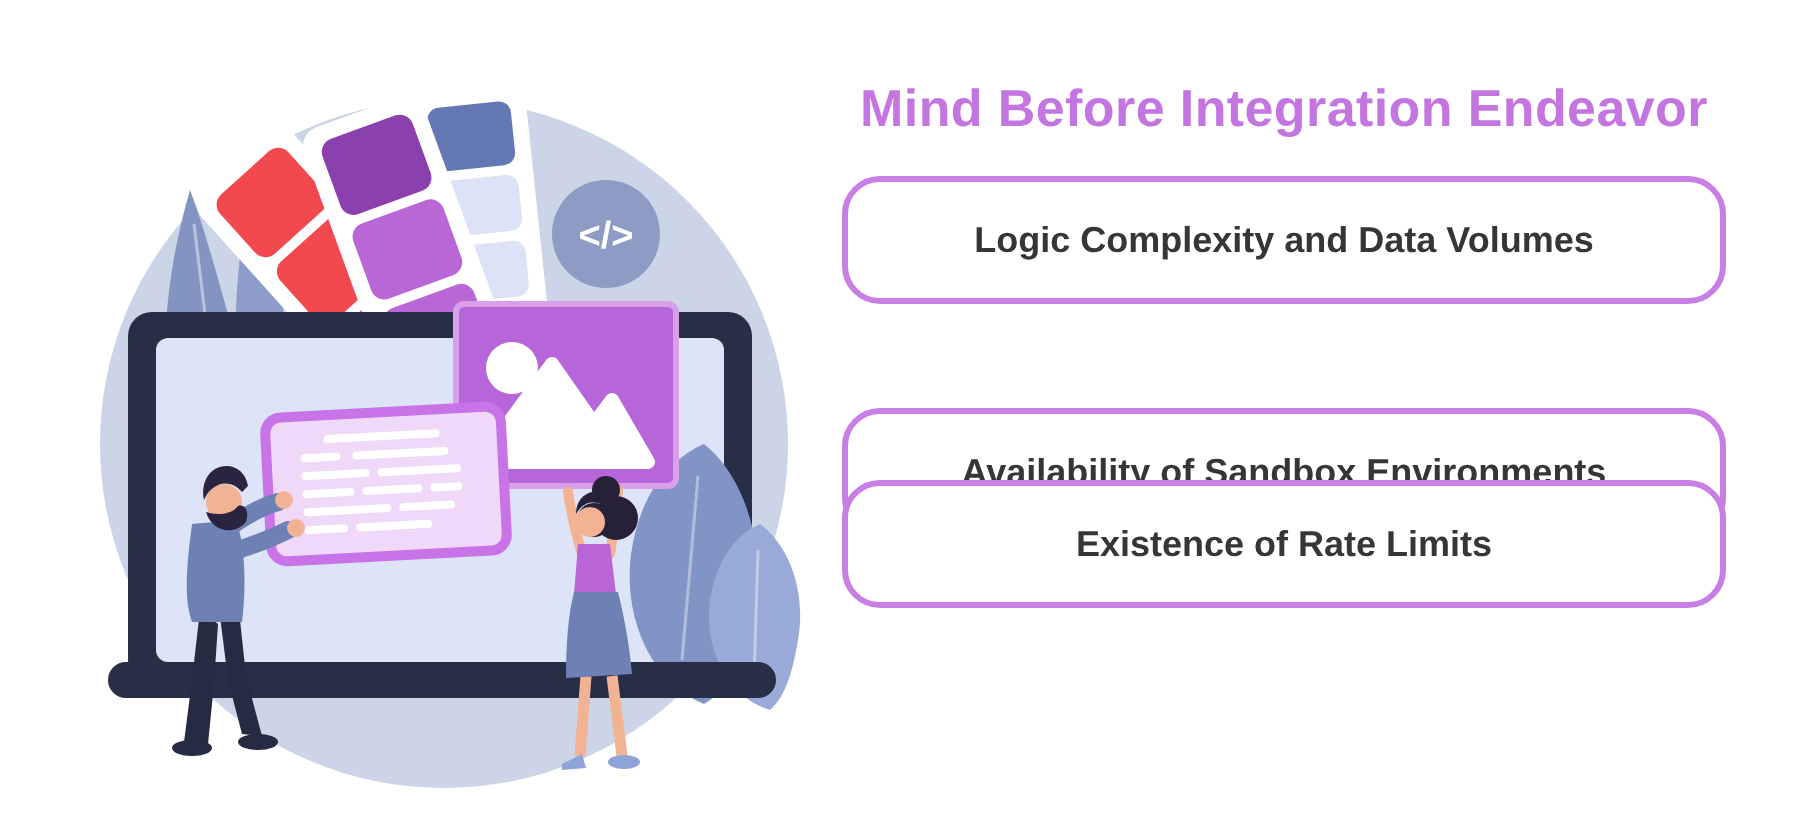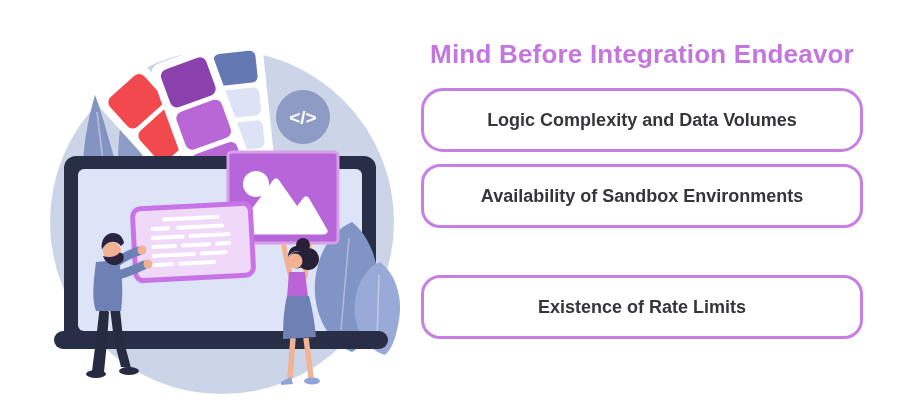--- a/index.html
+++ b/index.html
@@ -138,24 +138,24 @@
       <circle cx="295" cy="261" r="7.5" fill="#f2b294"></circle>
       <path d="M288,257 C288,249 294,245 299,246 L300,252 C295,250 291,252 288,257 Z" fill="#272138"></path>
       <path d="M289,272 L305,272 L308,297 L287,297 Z" fill="#bb64d8"></path>
       <path d="M287,296 L309,296 C313,312 315,326 316,337 L283,339 C283,322 284,308 287,296 Z" fill="#6d81b5"></path>
     </g>
   </svg>
 
   <div class="content">
     <h1 class="title" style="color: rgb(196, 118, 224);">Mind Before Integration Endeavor</h1>
 
-    <div class="box box-0" style="border-color: rgb(199, 127, 227); border-radius: 22px;">
+    <div class="box box-0" style="border-color: rgb(199, 127, 227);">
       <span>Logic Complexity and Data Volumes</span>
     </div>
-    <div class="box box-1" style="border-color: rgb(199, 127, 227);">
+    <div class="box box-1" style="border-color: rgb(199, 127, 227); margin-top: 40px;">
       <span>Availability of Sandbox Environments</span>
     </div>
-    <div class="box box-2" style="border-color: rgb(199, 127, 227); margin-top: 35px;">
+    <div class="box box-2" style="border-color: rgb(199, 127, 227);">
       <span>Existence of Rate Limits</span>
     </div>
   </div>
 
 </div>
 
 </body></html>

